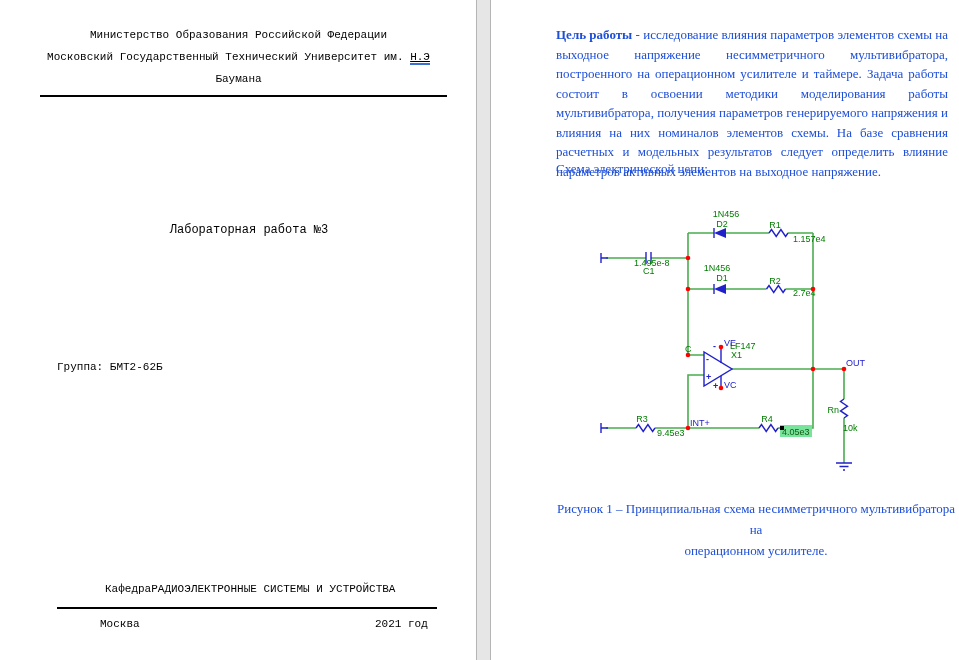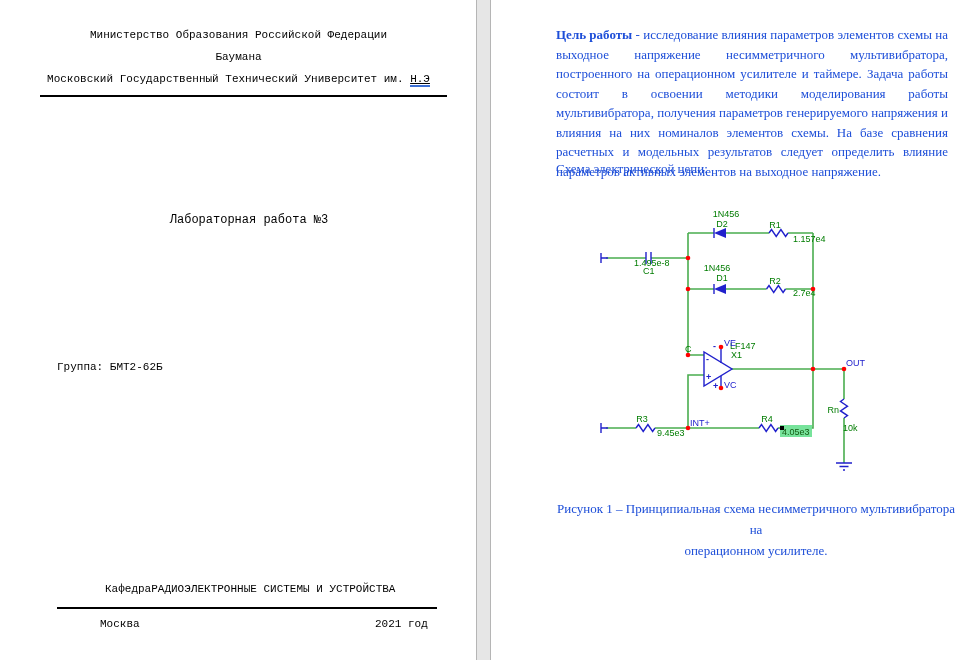--- a/index.html
+++ b/index.html
@@ -12,21 +12,21 @@
   .page-right { left:490px; width:469px; border-left:1px solid #b5b5b5; }
   .divider { position:absolute; top:0; left:477px; width:13px; height:660px; background:#e6e6e6; }
 
   
   .mono { font-family:"Liberation Mono","DejaVu Sans Mono",monospace; color:#000; }
   .lp-header { position:absolute; top:24px; left:30px; width:417px; text-align:center;
                font-size:11px; line-height:22px; }
   .blue-uline { text-decoration:underline; border-bottom:2px solid #3b6fd4; padding-bottom:0px; }
   .rule { position:absolute; height:2px; background:#000; }
   .rule-top { top:95px; left:40px; width:407px; }
-  .lp-title { position:absolute; top:208px; left:0; width:498px; text-align:center;
+  .lp-title { position:absolute; top:218px; left:0; width:498px; text-align:center;
               font-size:12px; line-height:24px; }
   .lp-author { position:absolute; top:356px; left:57px; font-size:11px; line-height:22px; }
   .lp-dept { position:absolute; top:578px; left:105px; font-size:11px; line-height:22px; white-space:nowrap; }
   .lp-dept .dept-label { margin-right:0; }
   .rule-bottom { top:607px; left:57px; width:380px; }
   .lp-city { position:absolute; top:613px; left:100px;  font-size:11px; line-height:22px; }
   .lp-year { position:absolute; top:613px; left:355px; font-size:11px; line-height:22px;margin-left:20px; }
 
   
   .serif { font-family:"Liberation Serif","DejaVu Serif",serif; color:#1d4ed8; }
@@ -51,22 +51,22 @@
   .hltx { fill:#145c14; font-size:9px; }
 </style>
 </head>
 <body>
 
 <div class="stage">
 
   <div class="page page-left">
     <div class="lp-header mono">
       <div>Министерство Образования Российской Федерации</div>
+      <div><span>Московский Государственный Технический Университет им. </span><span class="blue-uline">Н.Э</span></div>
       <div>Баумана</div>
-      <div><span>Московский Государственный Технический Университет им. </span><span class="blue-uline">Н.Э</span></div>
     </div>
     <div class="rule rule-top"></div>
 
     <div class="lp-title mono">
       <div>Лабораторная работа №3</div>
     </div>
 
     <div class="lp-author mono">
       <div>Группа: БМТ2-62Б</div>
     </div>

